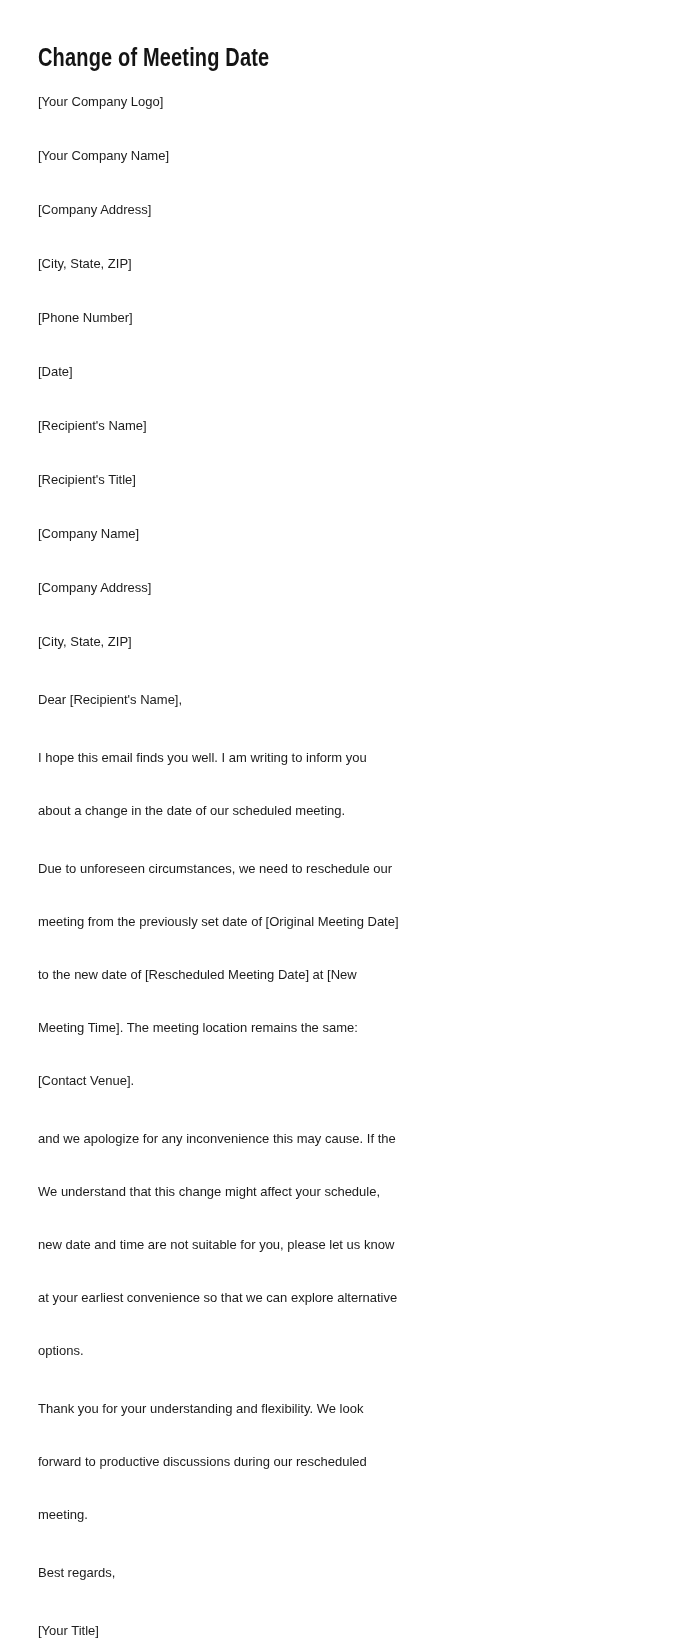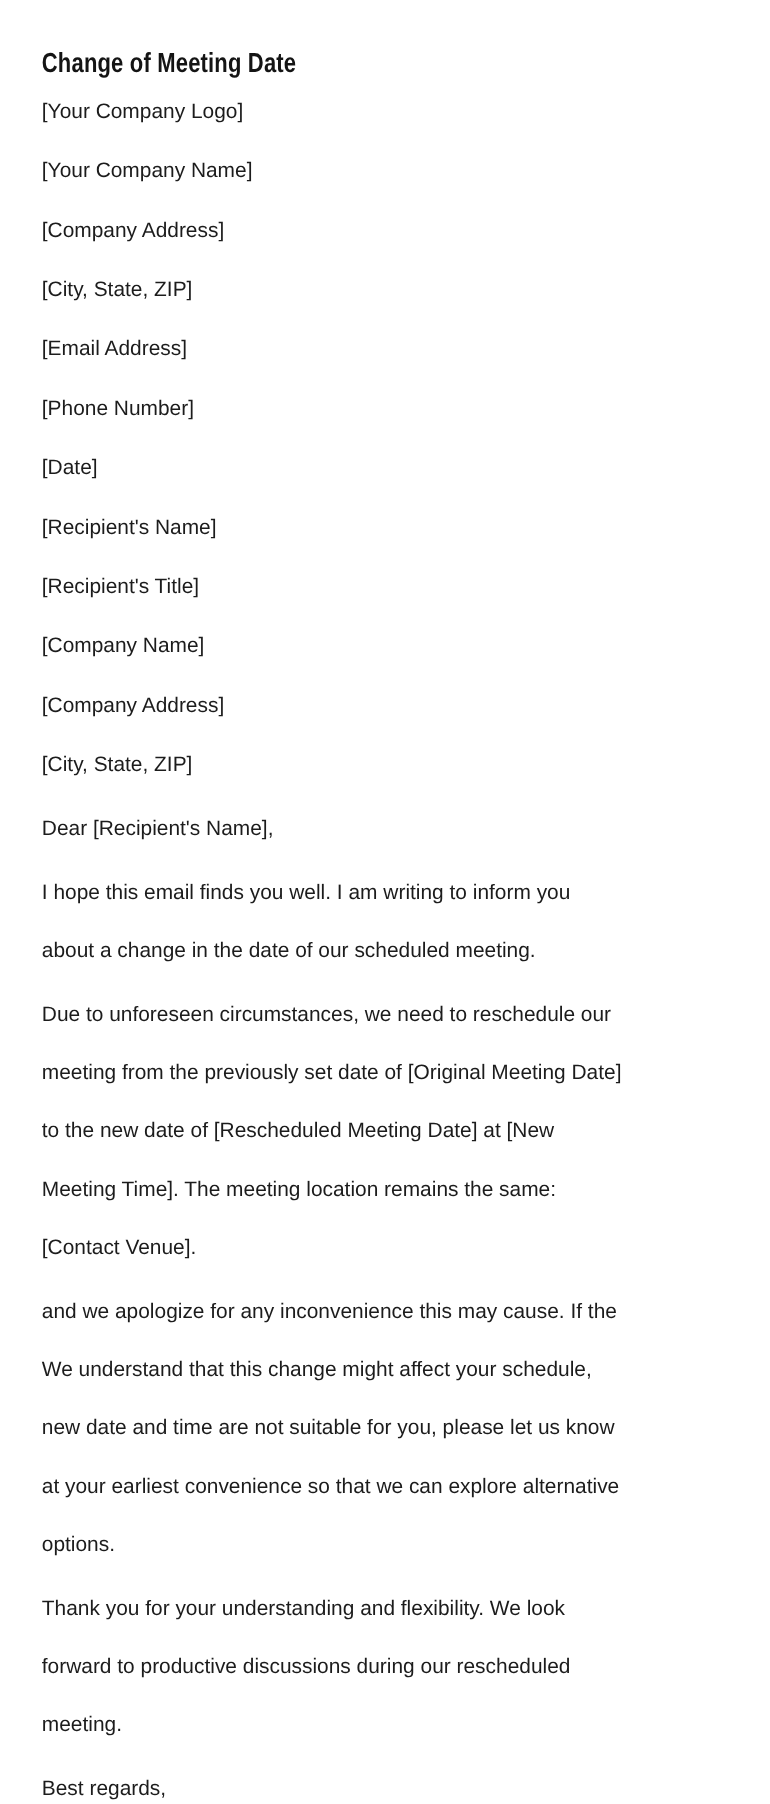--- a/index.html
+++ b/index.html
@@ -18,21 +18,21 @@
     font-size: 25px;
     font-weight: 700;
     line-height: 32px;
     color: #141414;
     letter-spacing: 0.2px;
     white-space: nowrap;
     transform: scaleX(0.80);
     transform-origin: 0 50%;
   }
   .line {
-    font-size: 19px;
+    font-size: 13px;
     line-height: 34px;
     white-space: nowrap;
   }
   p.block {
     margin: 20px 0 0 0;
   }
   p.block.first {
     margin-top: 12px;
   }
   .para {
@@ -44,21 +44,20 @@
 <body>
 
 <main>
 
   <h1 class="doc-title">Change of Meeting Date</h1>
 
   <p class="block line first">[Your Company Logo]</p>
   <p class="block line">[Your Company Name]</p>
   <p class="block line">[Company Address]</p>
   <p class="block line">[City, State, ZIP]</p>
-  <p class="block line">[Email Address]</p>
   <p class="block line">[Phone Number]</p>
   <p class="block line">[Date]</p>
   <p class="block line">[Recipient's Name]</p>
   <p class="block line">[Recipient's Title]</p>
   <p class="block line">[Company Name]</p>
   <p class="block line">[Company Address]</p>
   <p class="block line">[City, State, ZIP]</p>
 
   <p class="para line">Dear [Recipient's Name],</p>
 

